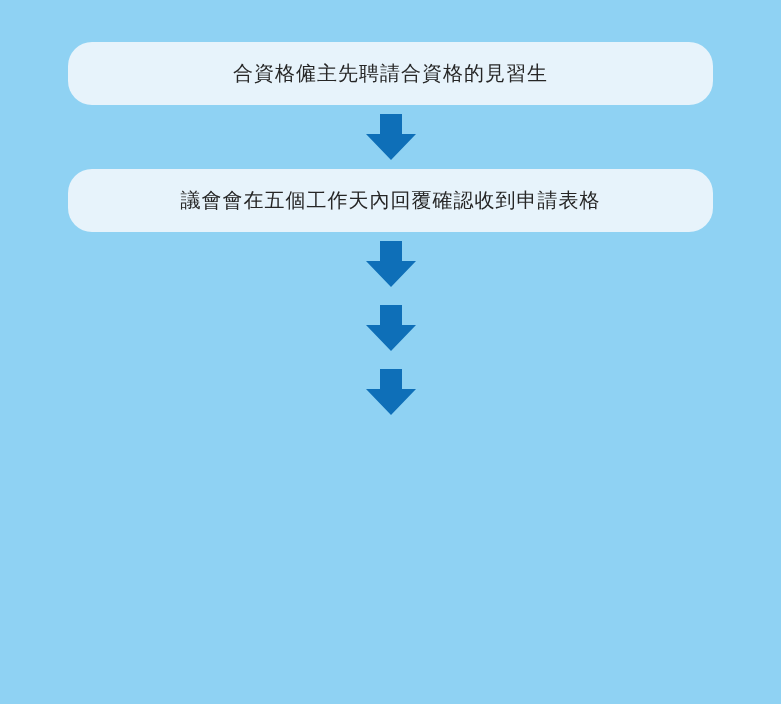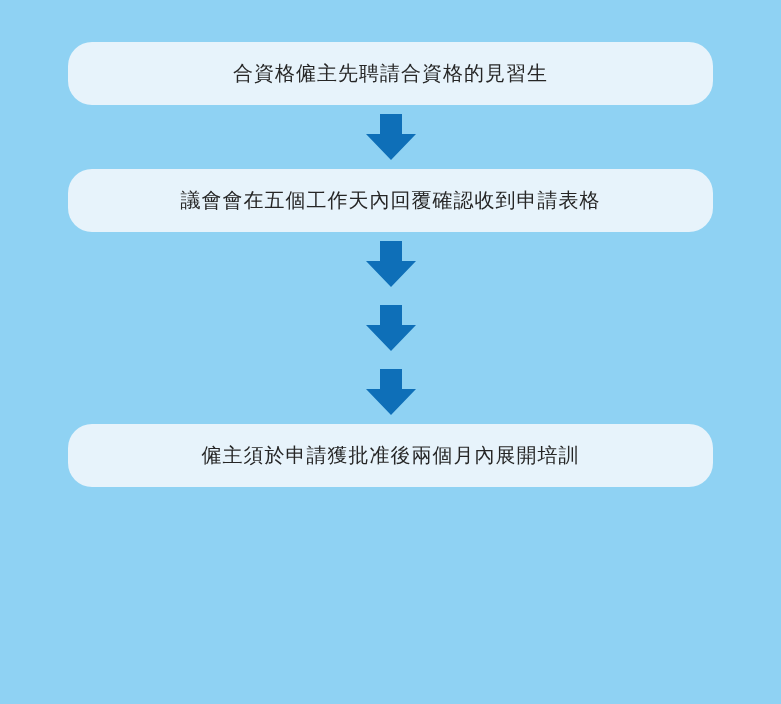--- a/index.html
+++ b/index.html
@@ -82,17 +82,14 @@
     </svg>
   </div>
 
 
   <div class="arrow">
     <svg width="50" height="46" viewBox="0 0 50 46" aria-hidden="true">
       <polygon points="14,0 36,0 36,20 50,20 25,46 0,20 14,20"></polygon>
     </svg>
   </div>
 
-  <div class="box">
-    <span class="box-text">僱主須於申請獲批准後兩個月內展開培訓</span>
-  </div>
 
 </div>
 
 </body></html>

